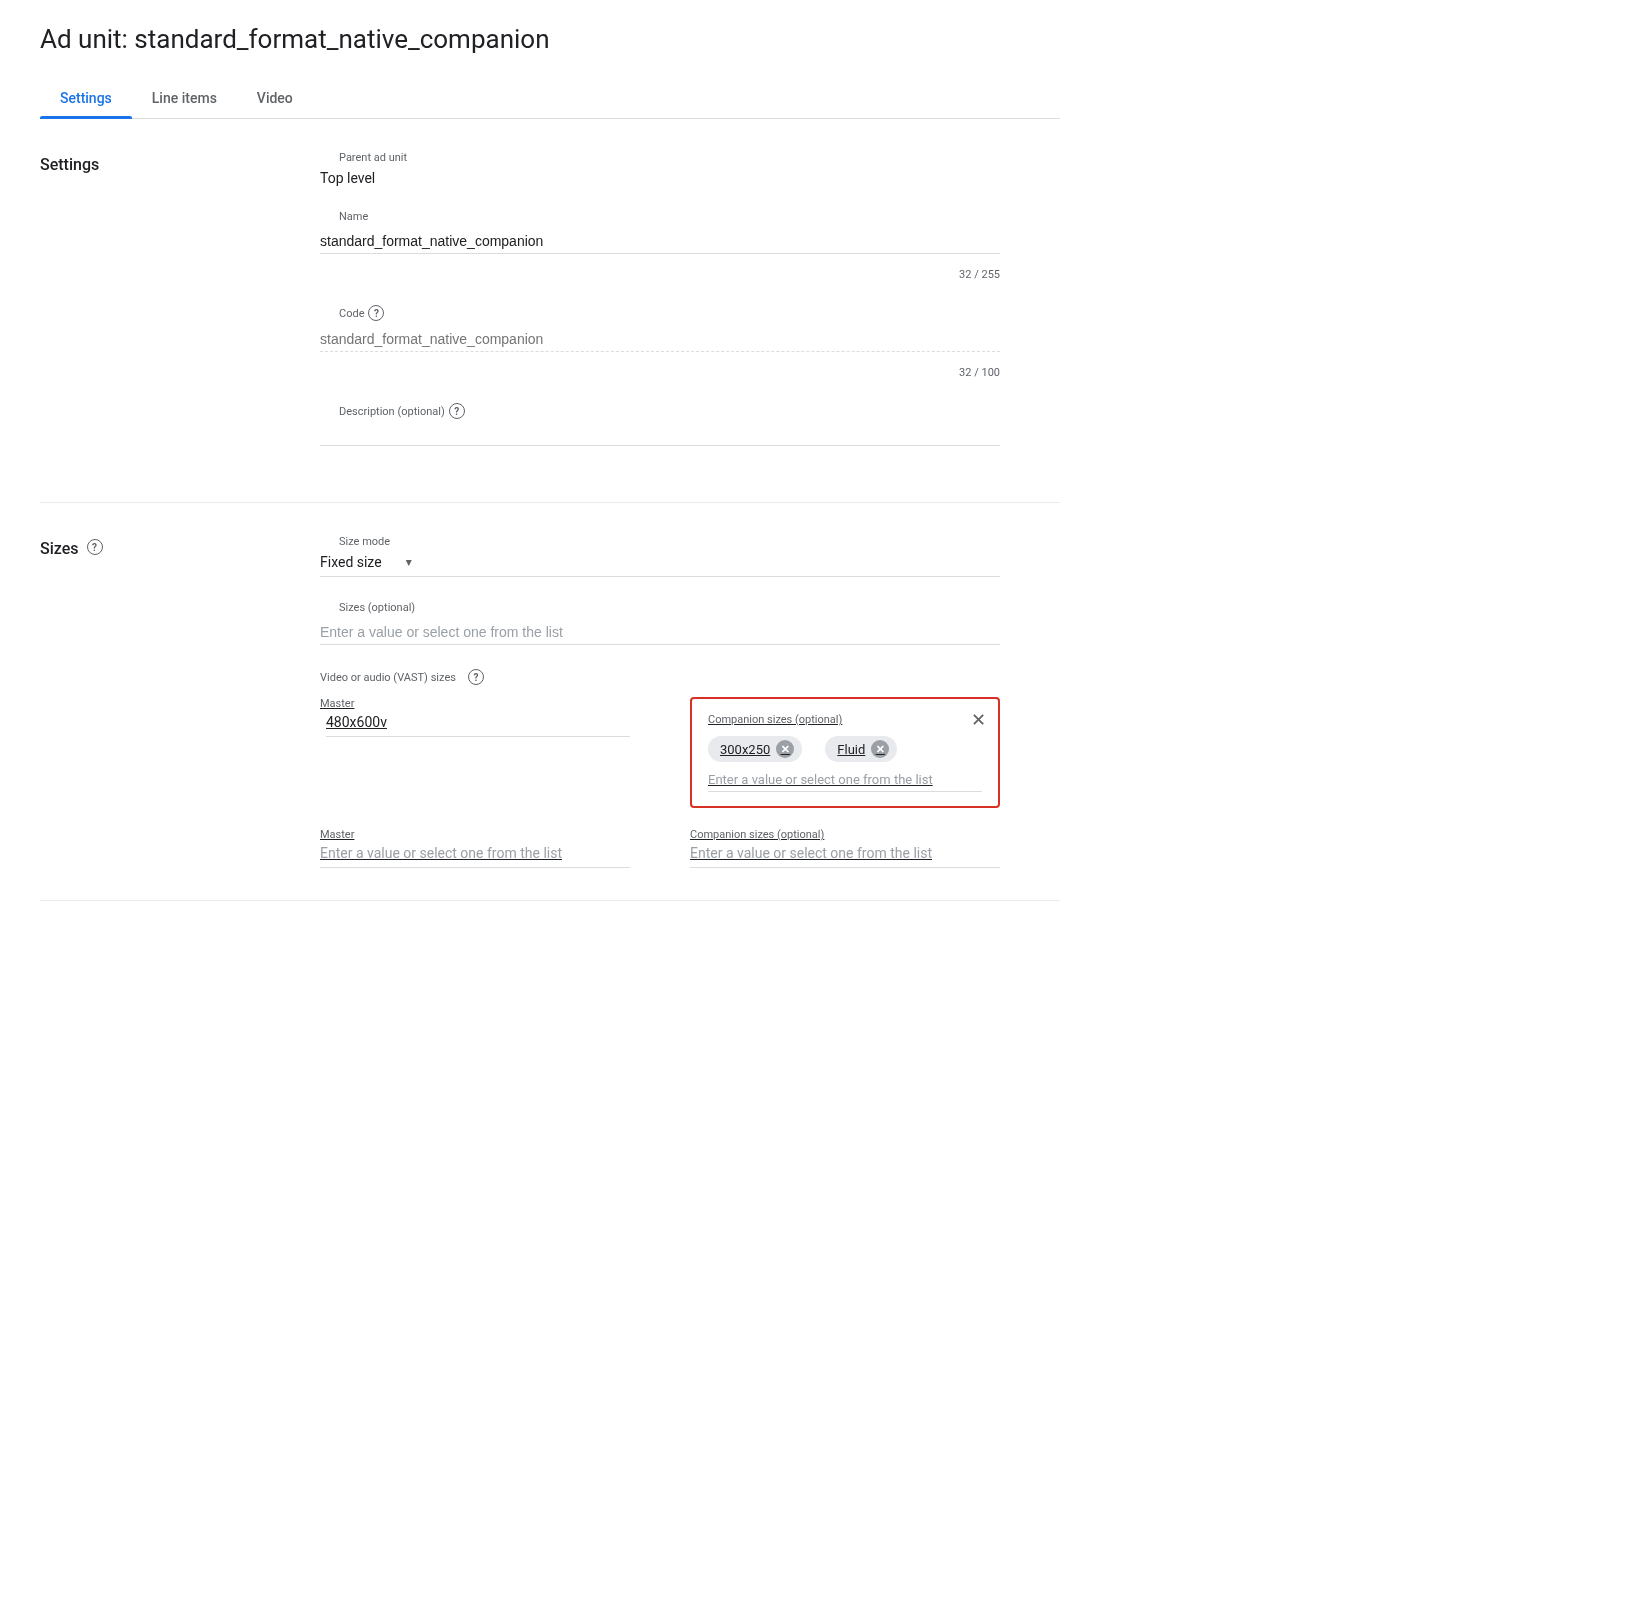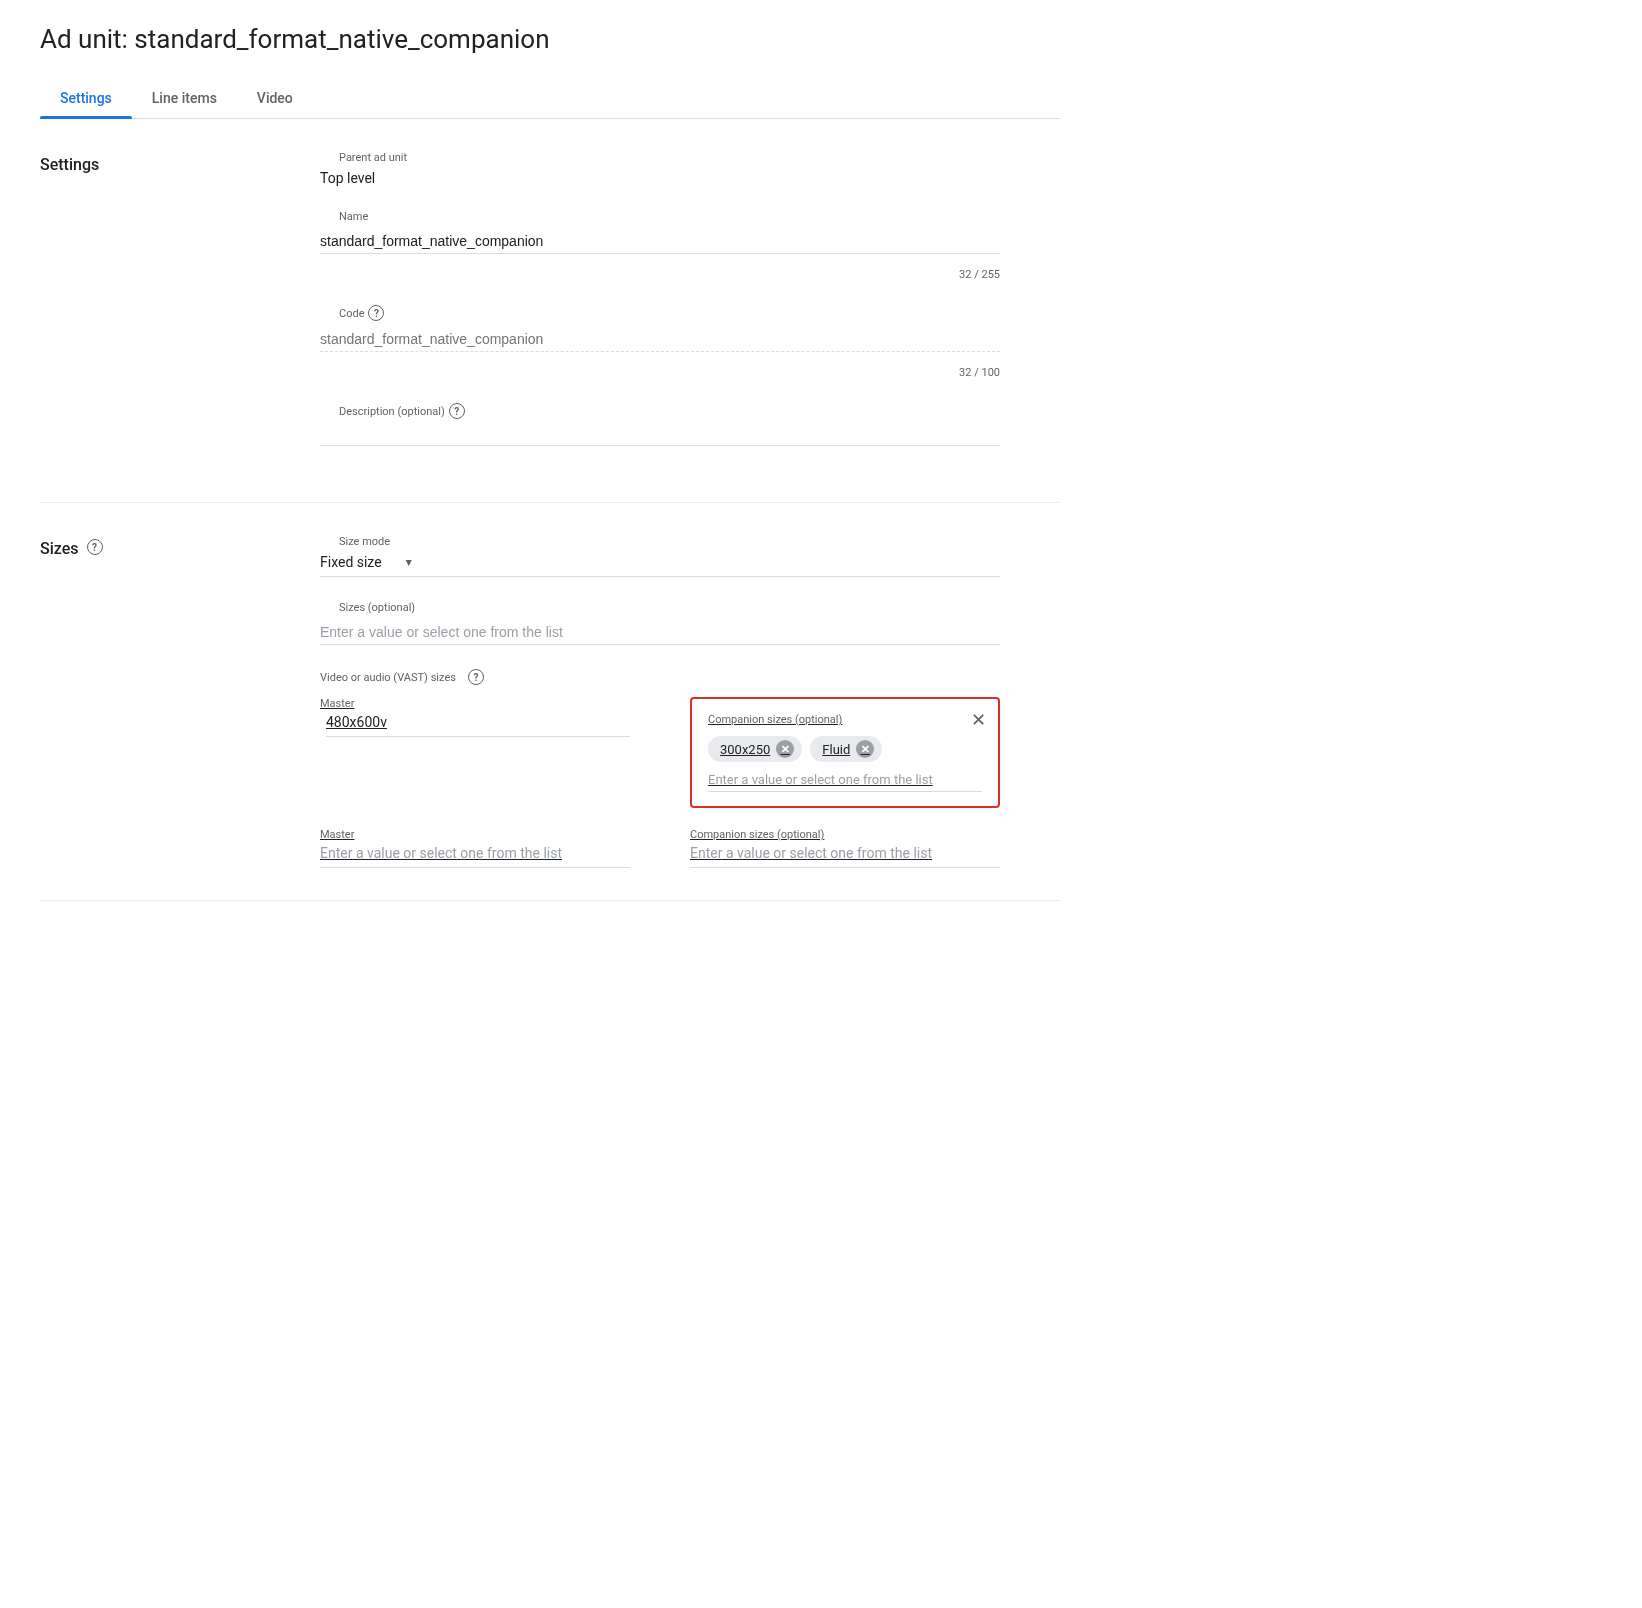--- a/index.html
+++ b/index.html
@@ -209,21 +209,21 @@
       background: #fff;
     }
     .companion-label {
       font-size: 11px;
       color: #5f6368;
       margin-bottom: 10px;
     }
     .companion-tags {
       display: flex;
       flex-wrap: wrap;
-      gap: 8px;
+      gap: 23px;
       margin-bottom: 10px;
     }
     .tag-chip {
       display: inline-flex;
       align-items: center;
       background: #e8eaed;
       border-radius: 16px;
       padding: 4px 8px 4px 12px;
       font-size: 13px;
       color: #202124;

